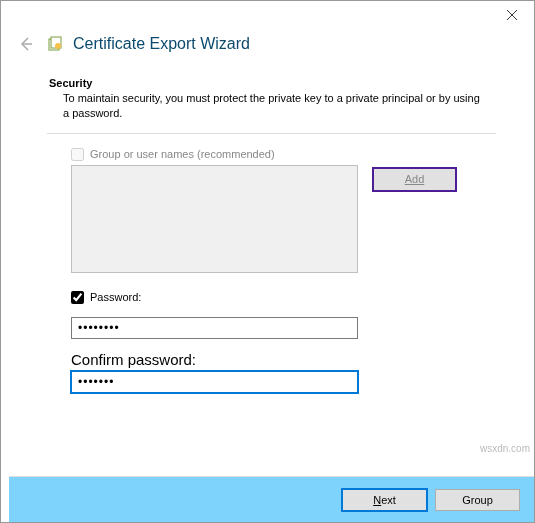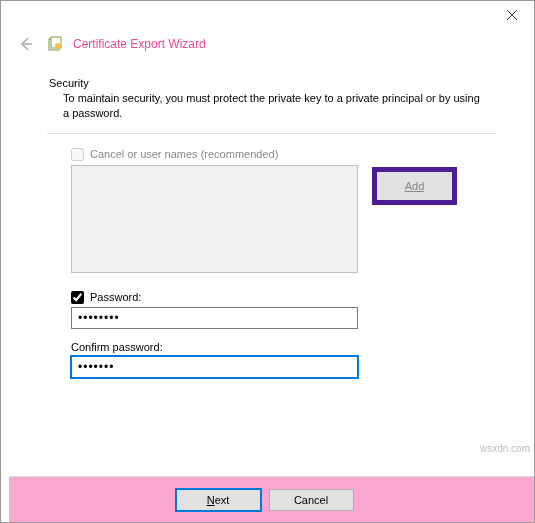--- a/index.html
+++ b/index.html
@@ -34,28 +34,28 @@
     .back-arrow {
       width: 22px; height: 22px;
       display: flex; align-items: center; justify-content: center;
       color: #888; font-size: 16px;
     }
     .wiz-icon {
       width: 16px; height: 16px;
       display: inline-block;
     }
     .wiz-title {
-      font-size: 12px;
-      color: #ec4899;
+      font-size: 16px;
+      color: #0c4a6e;
     }
     .content {
       padding: 10px 40px 0 48px;
     }
     .section-heading {
-      font-weight: normal;
+      font-weight: bold;
       font-size: 11px;
       margin-bottom: 2px;
     }
     .section-desc {
       padding-left: 14px;
       padding-right: 10px;
       font-size: 11px;
       line-height: 1.35;
       margin-bottom: 12px;
     }
@@ -84,63 +84,63 @@
     .namelist {
       width: 287px; height: 108px;
       background: #f0f0f0;
       border: 1px solid #bfbfbf;
     }
     .side-buttons {
       display: flex; flex-direction: column; gap: 8px;
       padding-top: 2px;
     }
     .btn-disabled {
-      width: 85px; height: 38px;
+      width: 85px; height: 25px;
       background: #e1e1e1;
-      border: 5px solid #4c1d95;
+      border: 2px solid #4c1d95;
       color: #888;
       font-size: 11px;
       display: flex; align-items: center; justify-content: center;
     }
     .btn-disabled .u { text-decoration: underline; }
     .pw-block {
       padding-left: 22px;
       margin-top: 18px;
     }
     .pw-check-row {
       display: flex; align-items: center;
-      margin-bottom: 3px;
+      margin-bottom: 13px;
     }
     .pw-check-row input[type=checkbox]{ accent-color: #000; }
     .pw-input {
       width: 287px; height: 22px;
       border: 1px solid #7a7a7a;
       padding: 0 6px;
       font-size: 12px;
       letter-spacing: 1px;
       display: block;
     }
     .pw-input.focus {
       border: 1px solid #0078d7;
       outline: 1px solid #0078d7;
     }
     .confirm-label {
       margin-top: 12px;
       margin-bottom: 3px;
       display: block;
-      font-size: 11px;
+      font-size: 15px;
     }
     .footer {
       position: absolute;
       bottom: 0; left: 0; right: 0;
       height: 46px;
-      background: #f9a8d4;
+      background: #7dd3fc;
       border-top: 1px solid #ddd;
       display: flex;
-      justify-content: center;
+      justify-content: flex-end;
       align-items: center;
       padding-right: 14px;
       gap: 8px;
       margin-left: 8px;
     }
     .btn {
       width: 85px; height: 22px;
       background: #e1e1e1;
       border: 1px solid #adadad;
       font-size: 11px;
@@ -187,21 +187,21 @@
   <span class="wiz-title">Certificate Export Wizard</span>
 </div>
 
 <div class="content">
   <div class="section-heading">Security</div>
   <div class="section-desc">To maintain security, you must protect the private key to a private principal or by using a password.</div>
   <hr class="divider">
 
   <div class="group-row">
     <input type="checkbox" disabled="" style="">
-    <span>Cancel or user names (recommended)</span>
+    <span>Group or user names (recommended)</span>
   </div>
   <div class="list-buttons-row">
     <div class="namelist"></div>
     <div class="side-buttons">
       <div class="btn-disabled">
           <span class="u">Add</span>
         </div>
     </div>
   </div>
 
@@ -216,15 +216,15 @@
   </div>
 </div>
 
 <div class="watermark">wsxdn.com</div>
 
 <div class="footer">
   <div class="btn primary">
       <span><span class="u">N</span><span id="next-rest">ext</span></span>
     </div>
   <div class="btn">
-      <span>Cancel</span>
+      <span>Group</span>
     </div>
 </div>
 
 </body></html>

